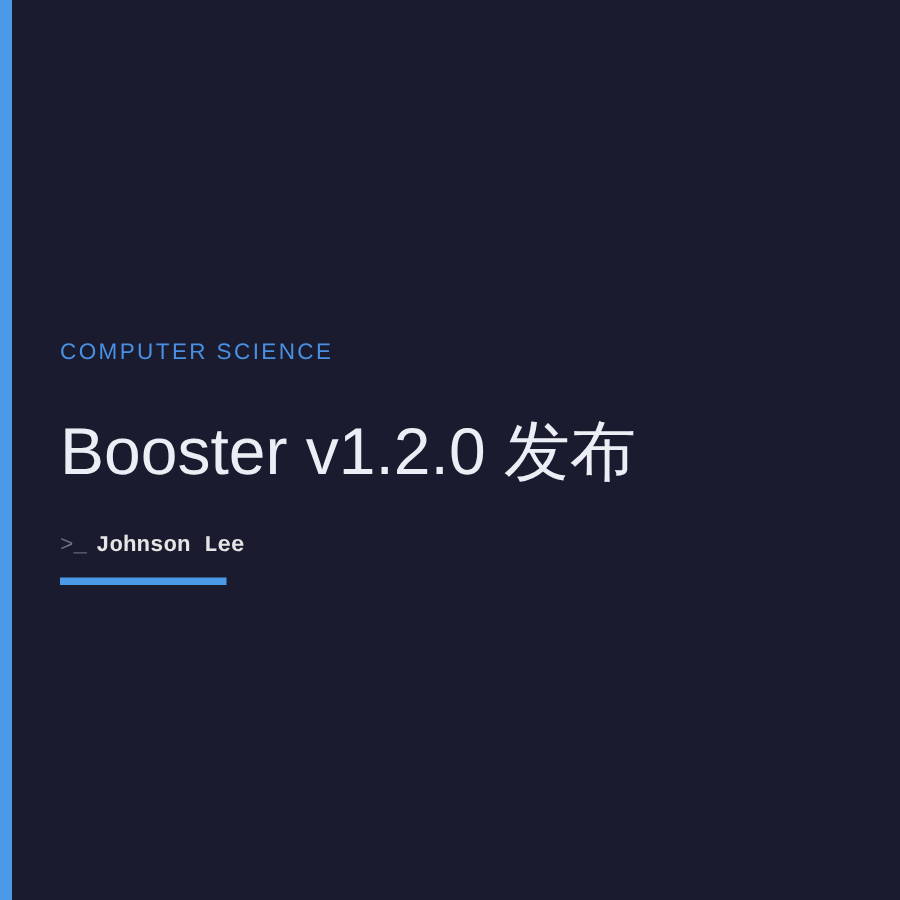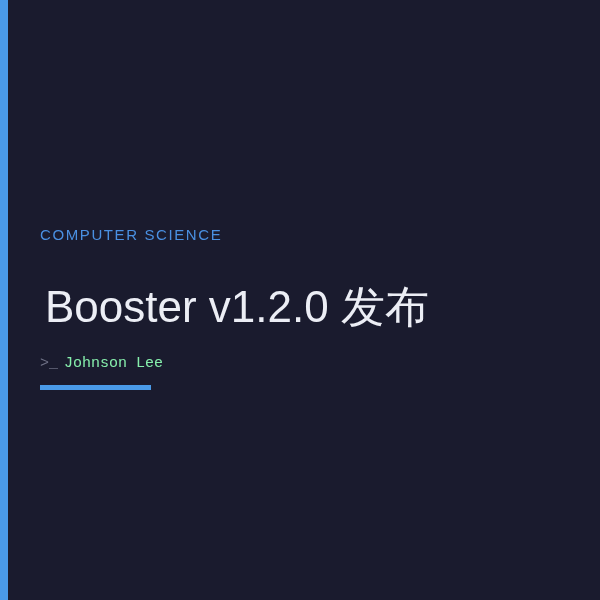--- a/index.html
+++ b/index.html
@@ -53,21 +53,21 @@
     letter-spacing: 1.6px;
     line-height: 20px;
     color: #4a90e2;
     white-space: nowrap;
   }
 
   #title {
     position: absolute;
     left: 0;
     top: 274px;
-    margin: 5px;
+    margin: 0;
     font-family: "Liberation Sans", "DejaVu Sans", sans-serif;
     font-size: 44px;
     font-weight: 300;
     line-height: 56px;
     letter-spacing: 0px;
     color: #eceef5;
     white-space: nowrap;
   }
 
   #author-line {
@@ -82,21 +82,22 @@
     line-height: 20px;
     white-space: nowrap;
   }
 
   #author-prompt {
     color: #6f7186;
     margin-right: 6px;
   }
 
   #author-name {
-    color: #86efac;
+    color: #e5e5e5;
+    font-weight: bold;
   }
 
   #author-underline {
     position: absolute;
     left: 0;
     top: 385px;
     width: 111px;
     height: 5px;
     background: #4a9ae8;
   }

